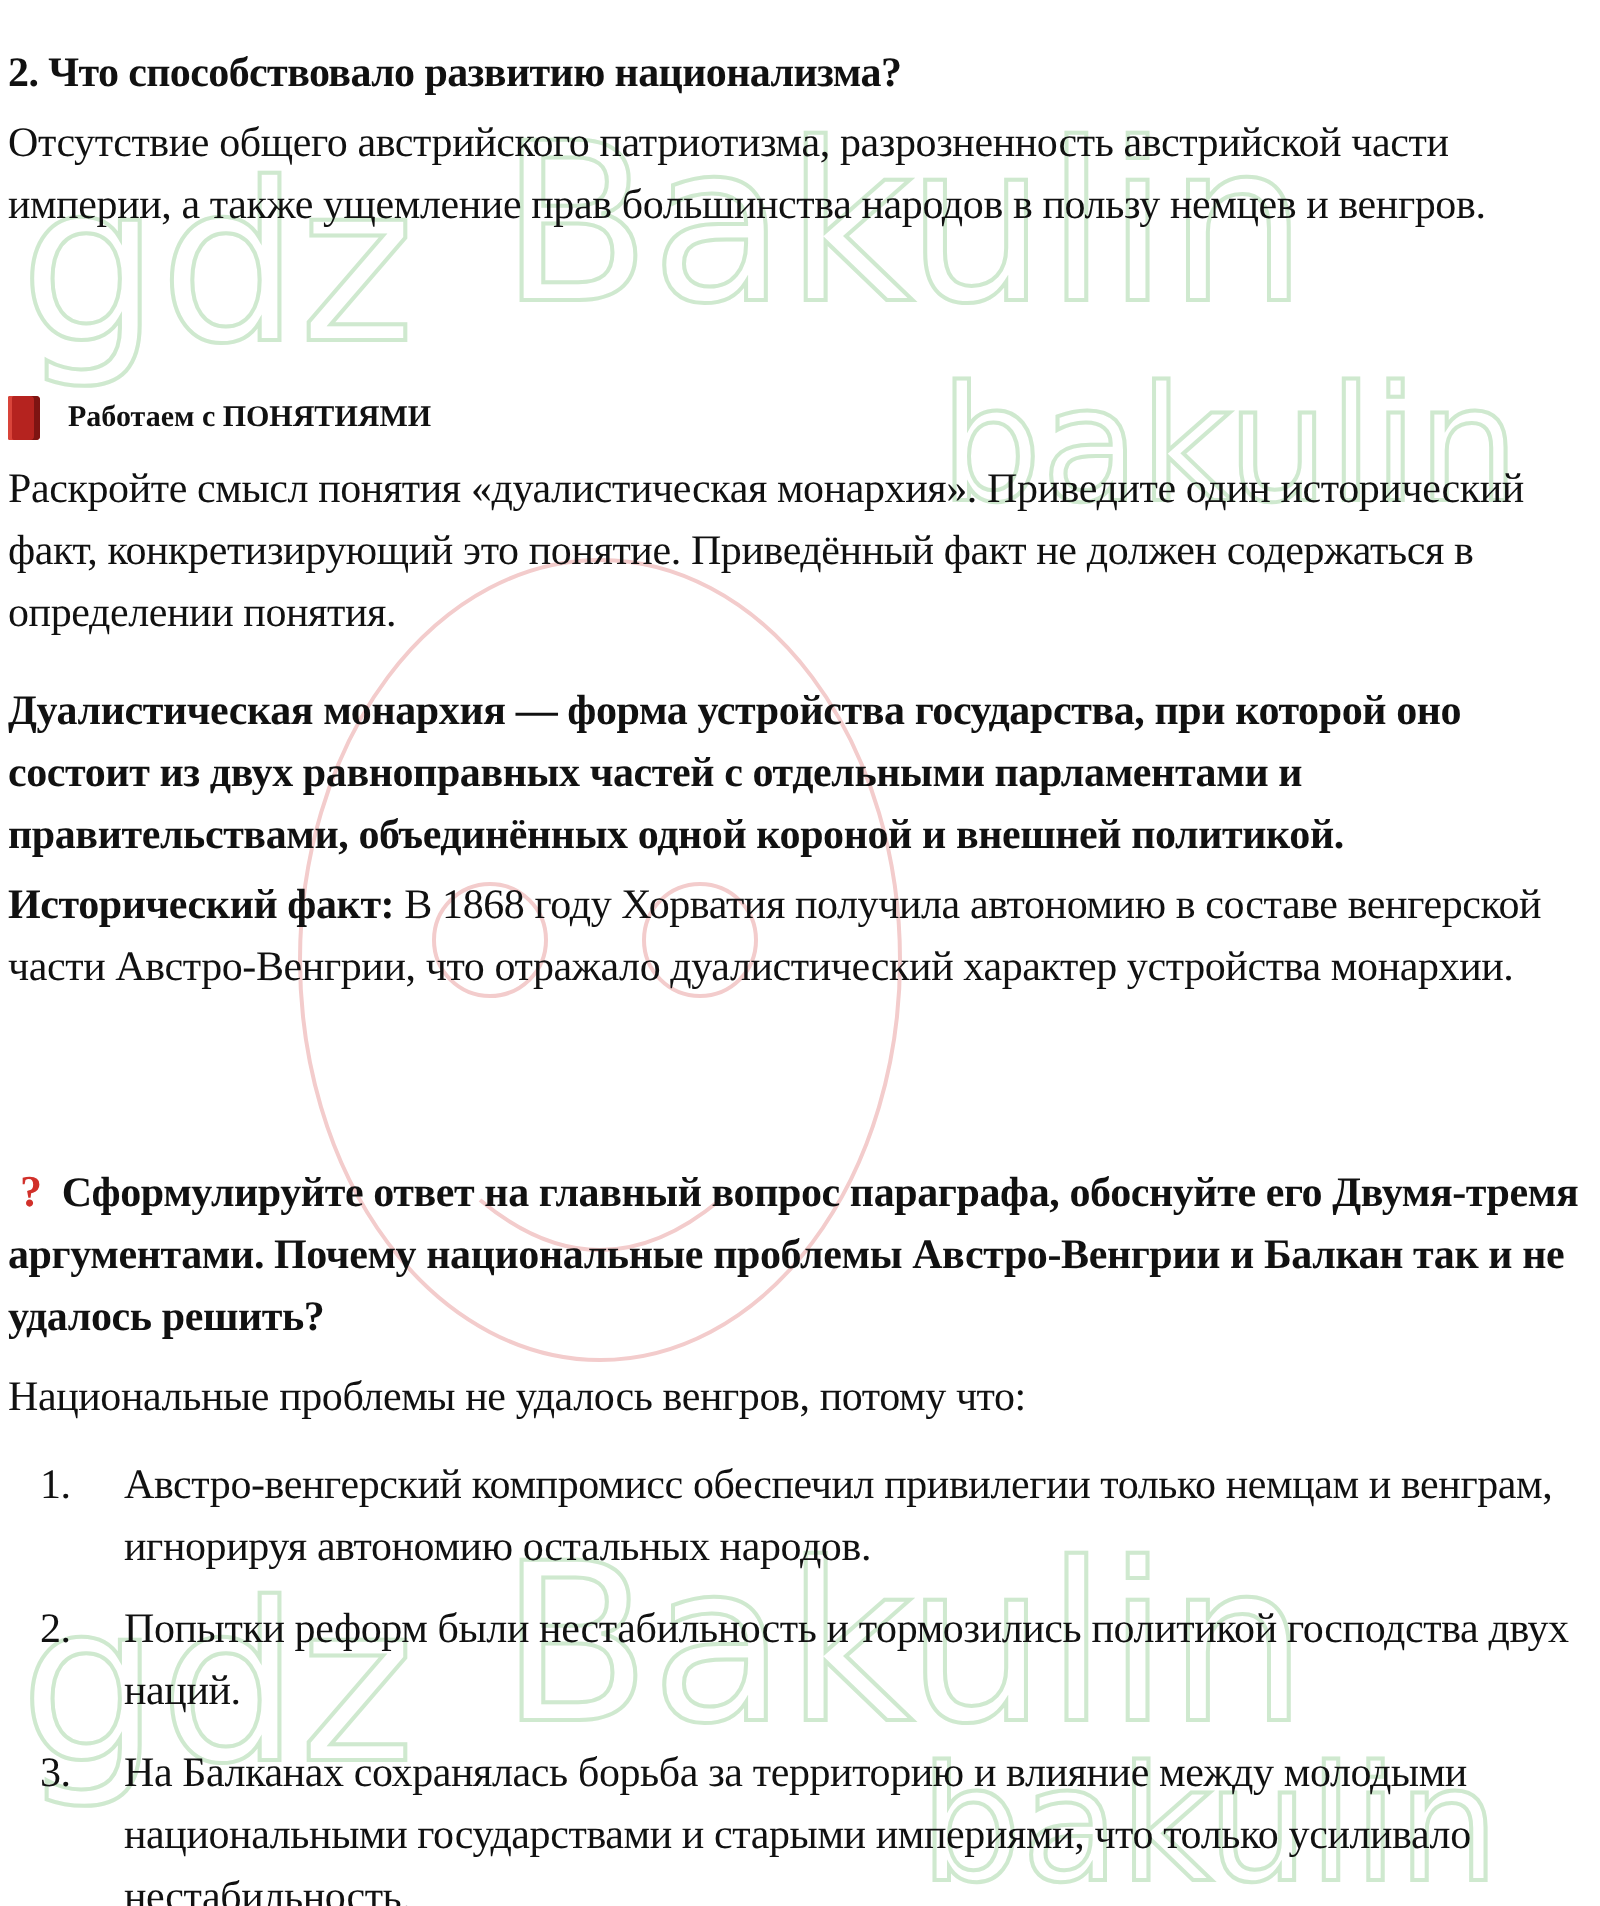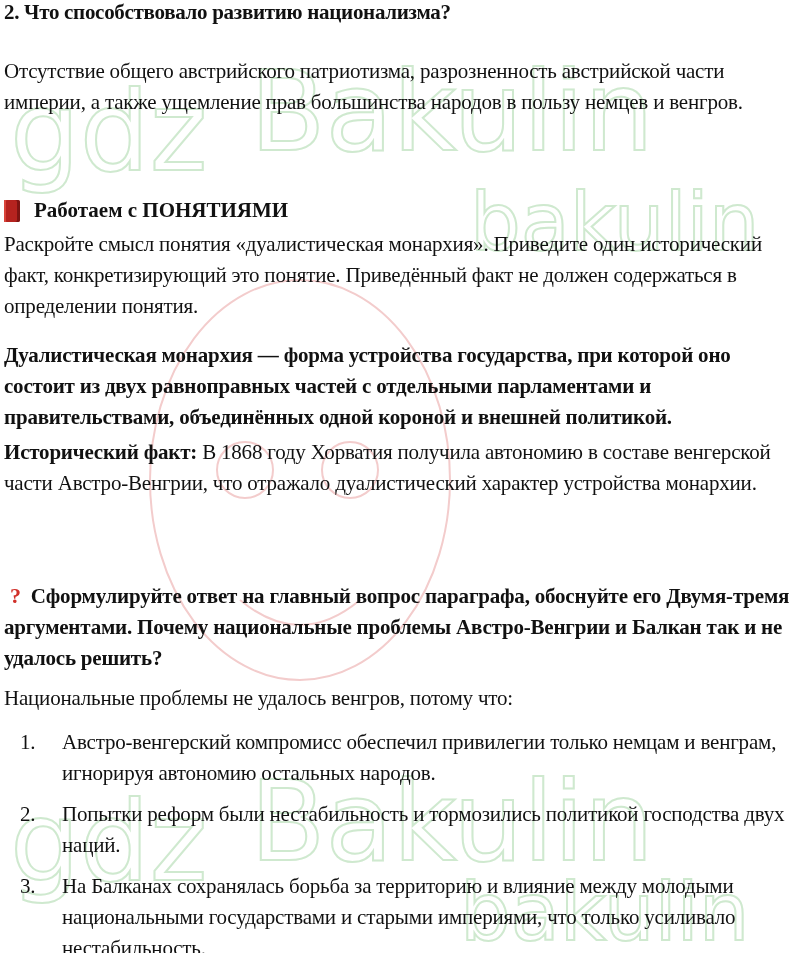--- a/index.html
+++ b/index.html
@@ -4,28 +4,28 @@
 <style>
   html, body { margin: 0; padding: 0; background: #ffffff; }
   body {
     width: 800px; height: 953px; overflow: hidden; position: relative;
     font-family: "Liberation Serif", "DejaVu Serif", serif;
     color: #111111;
   }
   .watermark { position: absolute; inset: 0; pointer-events: none; z-index: 0; }
   .content { position: relative; z-index: 1; padding: 0 6px 0 4px; }
   .h-question {
-    position: absolute; left: 4px; top: 0;
+    position: absolute; left: 4px; top: 24px;
     font-weight: bold; font-size: 21px; letter-spacing: -0.3px;
   }
   .p { font-size: 21px; line-height: 31px; letter-spacing: -0.2px; }
   .answer1 { position: absolute; left: 4px; top: 56px; width: 790px; }
   .section-head {
     position: absolute; left: 4px; top: 198px; display: flex; align-items: center;
-    font-weight: bold; font-size: 21px;
+    font-weight: bold; font-size: 15px;
   }
   .book-icon {
     width: 16px; height: 22px; background: #b5231f; border-radius: 1px 2px 2px 1px;
     box-shadow: inset -3px 0 0 #7e1412, inset 2px 0 0 #d9443a; margin-right: 14px;
     position: relative;
   }
   .task1 { position: absolute; left: 4px; top: 229px; width: 790px; font-weight: normal; }
   .def { position: absolute; left: 4px; top: 340px; width: 790px; font-weight: bold; }
   .fact { position: absolute; left: 4px; top: 437px; width: 790px; }
   .fact b { font-weight: bold; }

